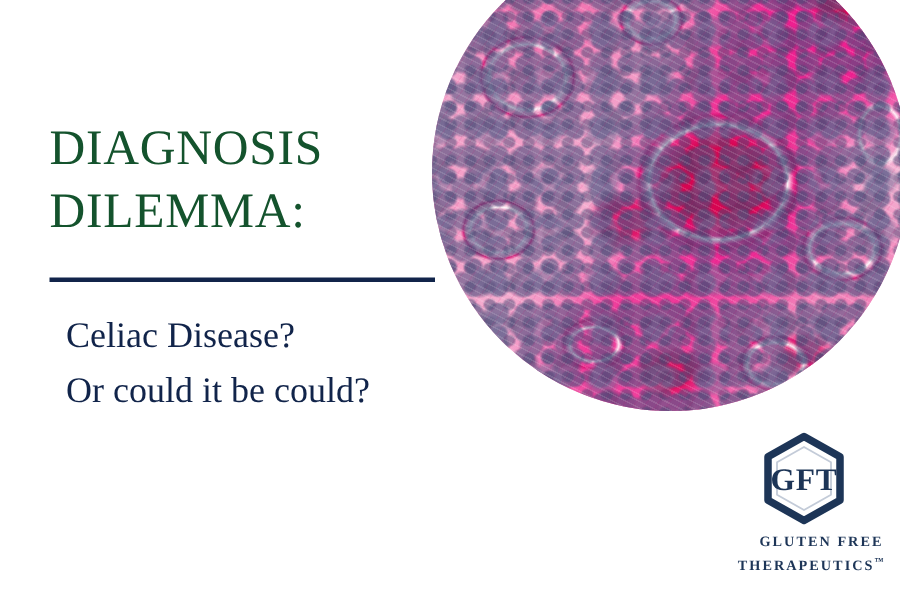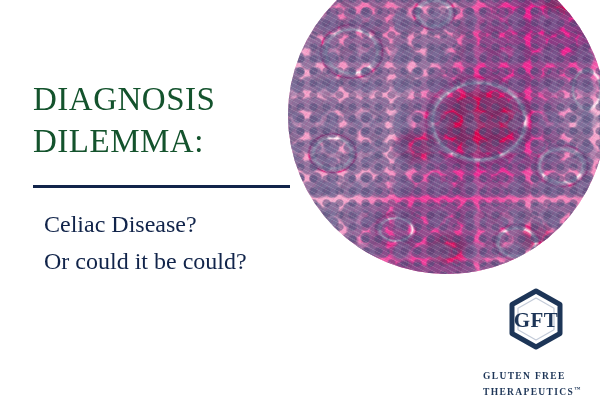--- a/index.html
+++ b/index.html
@@ -138,25 +138,25 @@
     margin-left: 11px;
   }
   #questions .q-line { display: block; white-space: nowrap; }
 
   
   #logo {
     position: absolute;
     left: 483px;
     top: 288px;
     width: 106px;
-    text-align: left;
+    text-align: right;
   }
   #logo-mark { width: 60px; height: 62px; margin: 0 auto; display: block; }
   #logo-tagline {
-    margin-top: 20px;
+    margin-top: 6px;
     color: #1d3557;
     font-size: 9.5px;
     line-height: 12.5px;
     font-weight: 700;
     letter-spacing: 1.35px;
   }
   #logo-tagline .tag-line { display: block; }
   #logo-tagline .tm {
     font-size: 6px;
     vertical-align: super;

